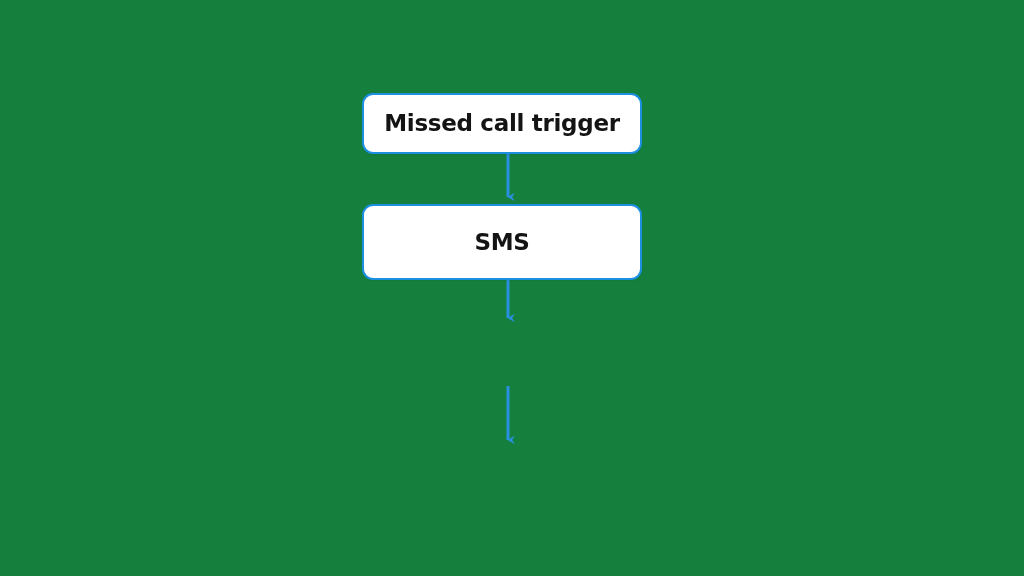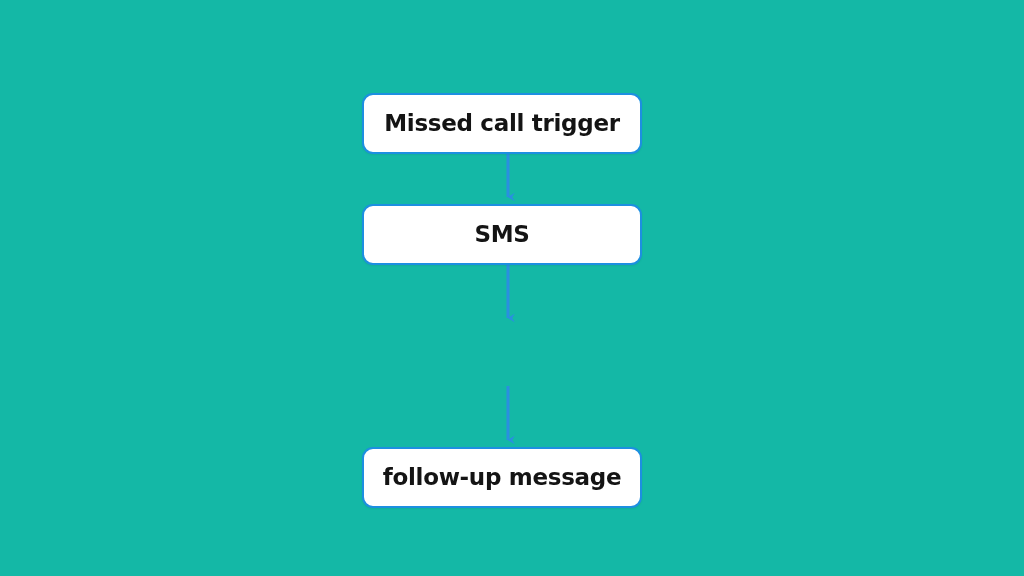--- a/index.html
+++ b/index.html
@@ -10,21 +10,21 @@
     width: 1024px;
     height: 576px;
     background: #cbced1;
     font-family: "DejaVu Sans", sans-serif;
     overflow: hidden;
   }
   #canvas {
     position: relative;
     width: 1024px;
     height: 576px;
-    background: #14b8a6;
+    background: #15803d;
   }
   .node {
     position: absolute;
     box-sizing: border-box;
     background: #ffffff;
     border: 2.5px solid #1d8fe1;
     border-radius: 11px;
     display: flex;
     align-items: center;
     justify-content: center;
@@ -34,21 +34,21 @@
     font-family: "DejaVu Sans", sans-serif;
     font-weight: bold;
     font-size: 23px;
     letter-spacing: -0.3px;
     color: #141414;
     text-align: center;
     line-height: 1;
     white-space: nowrap;
   }
   #node-0 { left: 362px; top: 93px;  width: 280px; height: 61px; }
-  #node-1 { left: 362px; top: 204px; width: 280px; height: 61px; }
+  #node-1 { left: 362px; top: 204px; width: 280px; height: 76px; }
   #node-2 { left: 362px; top: 325px; width: 280px; height: 61px; }
   #node-3 { left: 362px; top: 447px; width: 280px; height: 61px; }
 
   .connector {
     position: absolute;
     left: 0;
     top: 0;
     width: 1024px;
     height: 576px;
     pointer-events: none;
@@ -75,17 +75,14 @@
 
   <div class="node" id="node-0">
     <span class="node-label">Missed call trigger</span>
   </div>
 
   <div class="node" id="node-1">
     <span class="node-label">SMS</span>
   </div>
 
 
-  <div class="node" id="node-3">
-    <span class="node-label">follow-up message</span>
-  </div>
 
 </div>
 
 </body></html>

